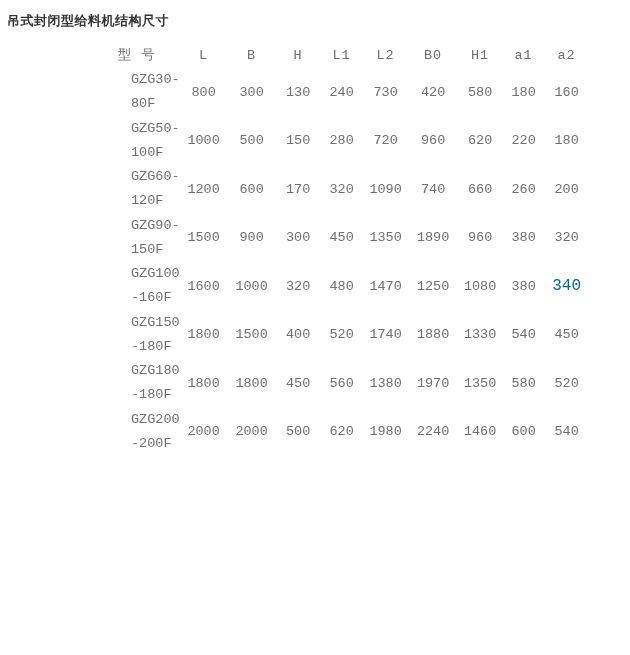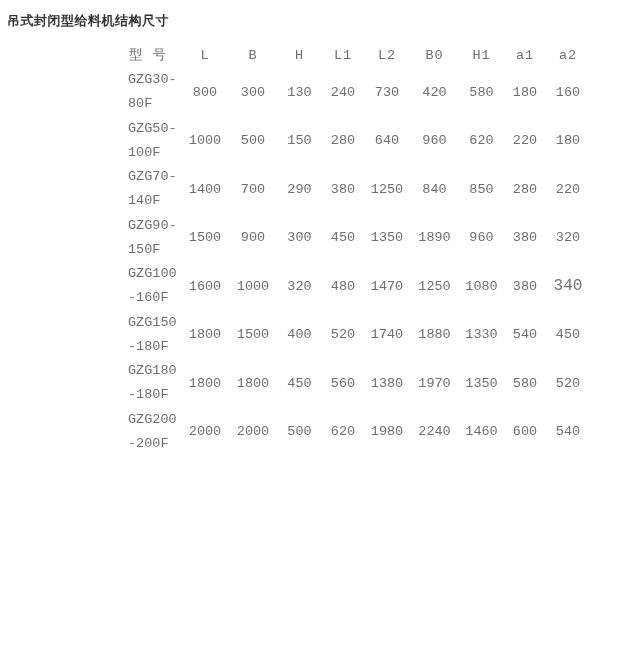--- a/index.html
+++ b/index.html
@@ -22,21 +22,21 @@
     font-family: "DejaVu Sans", "Liberation Sans", sans-serif;
     font-size: 13px;
     font-weight: bold;
     color: #333333;
     letter-spacing: 0.5px;
     white-space: nowrap;
   }
   table.dims {
     position: absolute;
     top: 42px;
-    left: 115px;
+    left: 94px;
     border-collapse: collapse;
     table-layout: fixed;
     border: none;
   }
   col.c0 { width: 66px; }
   col.c1 { width: 48px; }
   col.c2 { width: 48px; }
   col.c3 { width: 45px; }
   col.c4 { width: 42px; }
   col.c5 { width: 46px; }
@@ -58,24 +58,25 @@
   thead tr { height: 26px; }
   tbody tr { height: 48.5px; }
   th { letter-spacing: 1px; }
   td.model {
     text-align: left;
     padding-left: 13px;
   }
   td.model .mline {
     display: block;
     line-height: 24px;
+    margin-left: 24px;
   }
   td.big {
     font-size: 16px;
-    color: #737373;
+    color: #0369a1;
   }
 </style>
 </head>
 <body>
 
 <div class="page">
   <div class="title">吊式封闭型给料机结构尺寸</div>
 
   <table class="dims">
     <colgroup>
@@ -122,40 +123,40 @@
         </tr>
         <tr>
           <td class="model">
             <span class="mline">GZG50-</span>
             <span class="mline">100F</span>
           </td>
           <td>1000</td>
           <td>500</td>
           <td>150</td>
           <td>280</td>
-          <td>640</td>
+          <td>720</td>
           <td>960</td>
           <td>620</td>
           <td>220</td>
           <td>180</td>
         </tr>
         <tr>
           <td class="model">
-            <span class="mline">GZG70-</span>
-            <span class="mline">140F</span>
-          </td>
-          <td>1400</td>
-          <td>700</td>
-          <td>290</td>
-          <td>380</td>
-          <td>1250</td>
-          <td>840</td>
-          <td>850</td>
-          <td>280</td>
-          <td>220</td>
+            <span class="mline">GZG60-</span>
+            <span class="mline">120F</span>
+          </td>
+          <td>1200</td>
+          <td>600</td>
+          <td>170</td>
+          <td>320</td>
+          <td>1090</td>
+          <td>740</td>
+          <td>660</td>
+          <td>260</td>
+          <td>200</td>
         </tr>
         <tr>
           <td class="model">
             <span class="mline">GZG90-</span>
             <span class="mline">150F</span>
           </td>
           <td>1500</td>
           <td>900</td>
           <td>300</td>
           <td>450</td>

